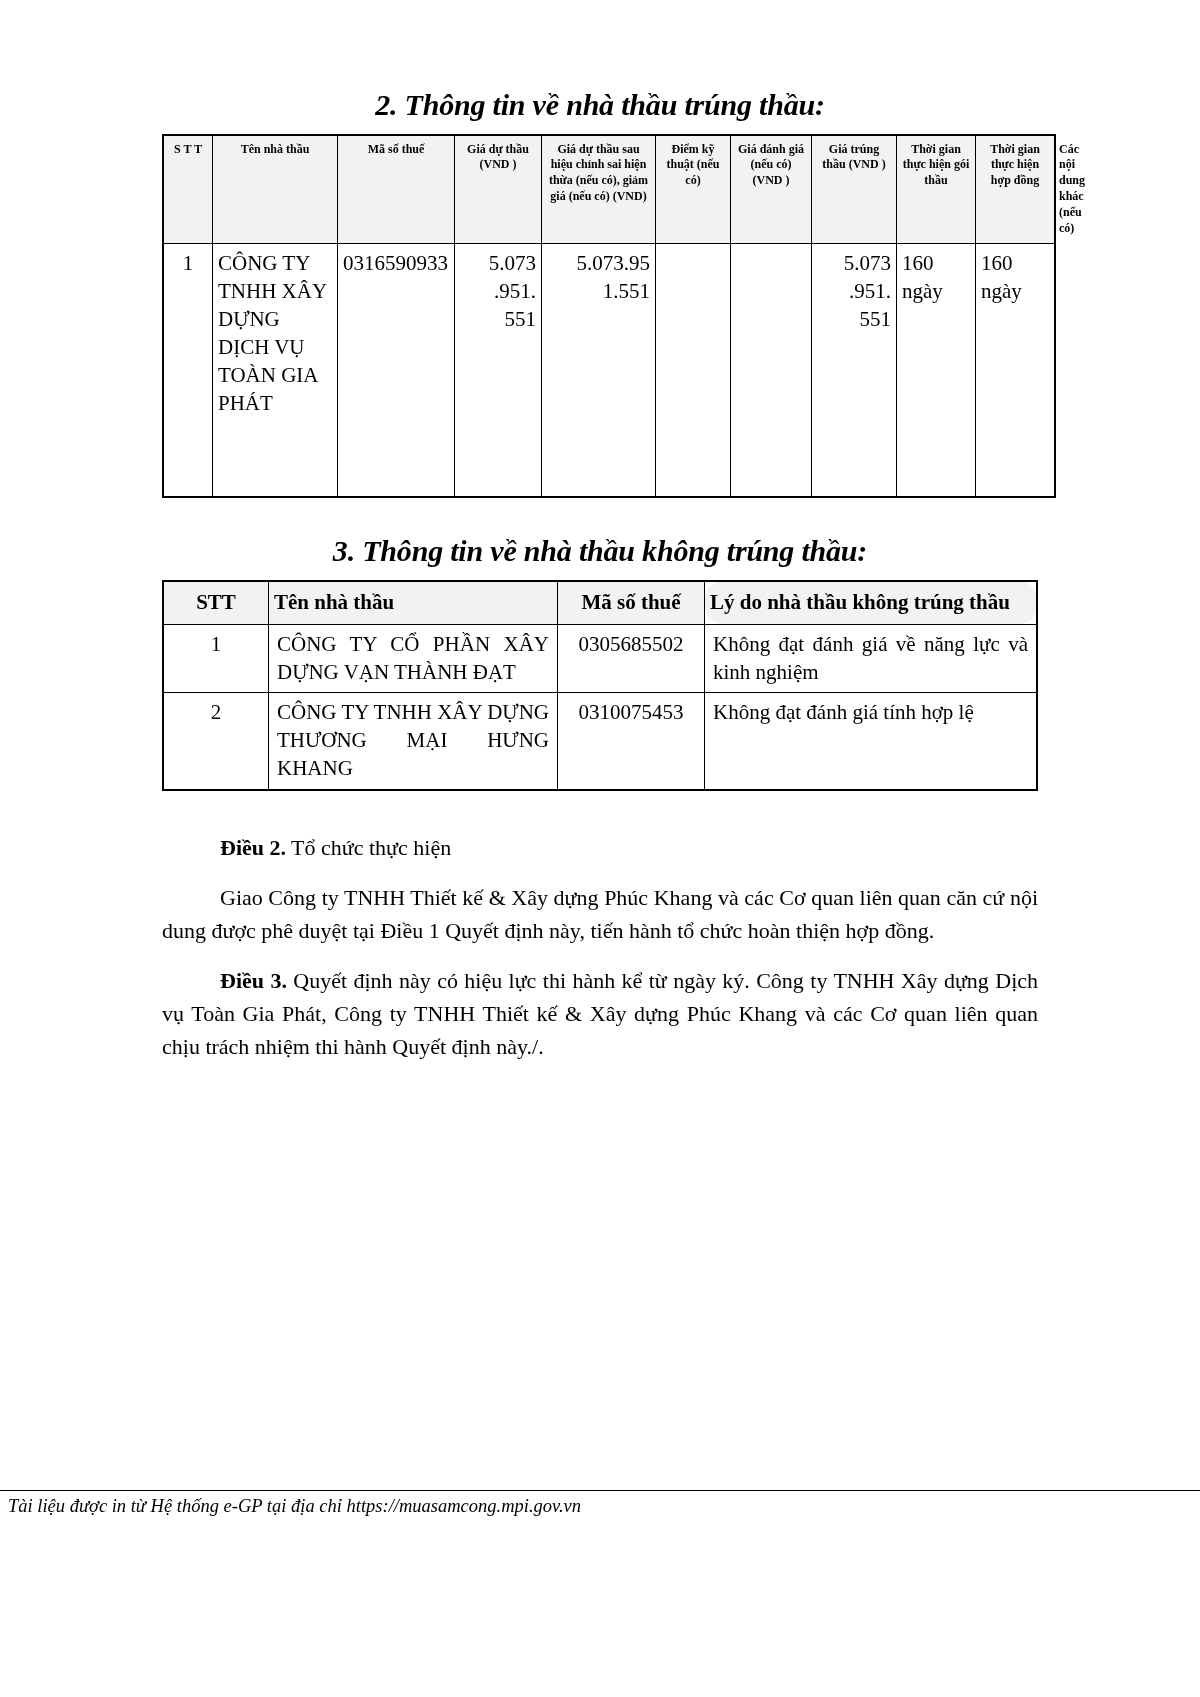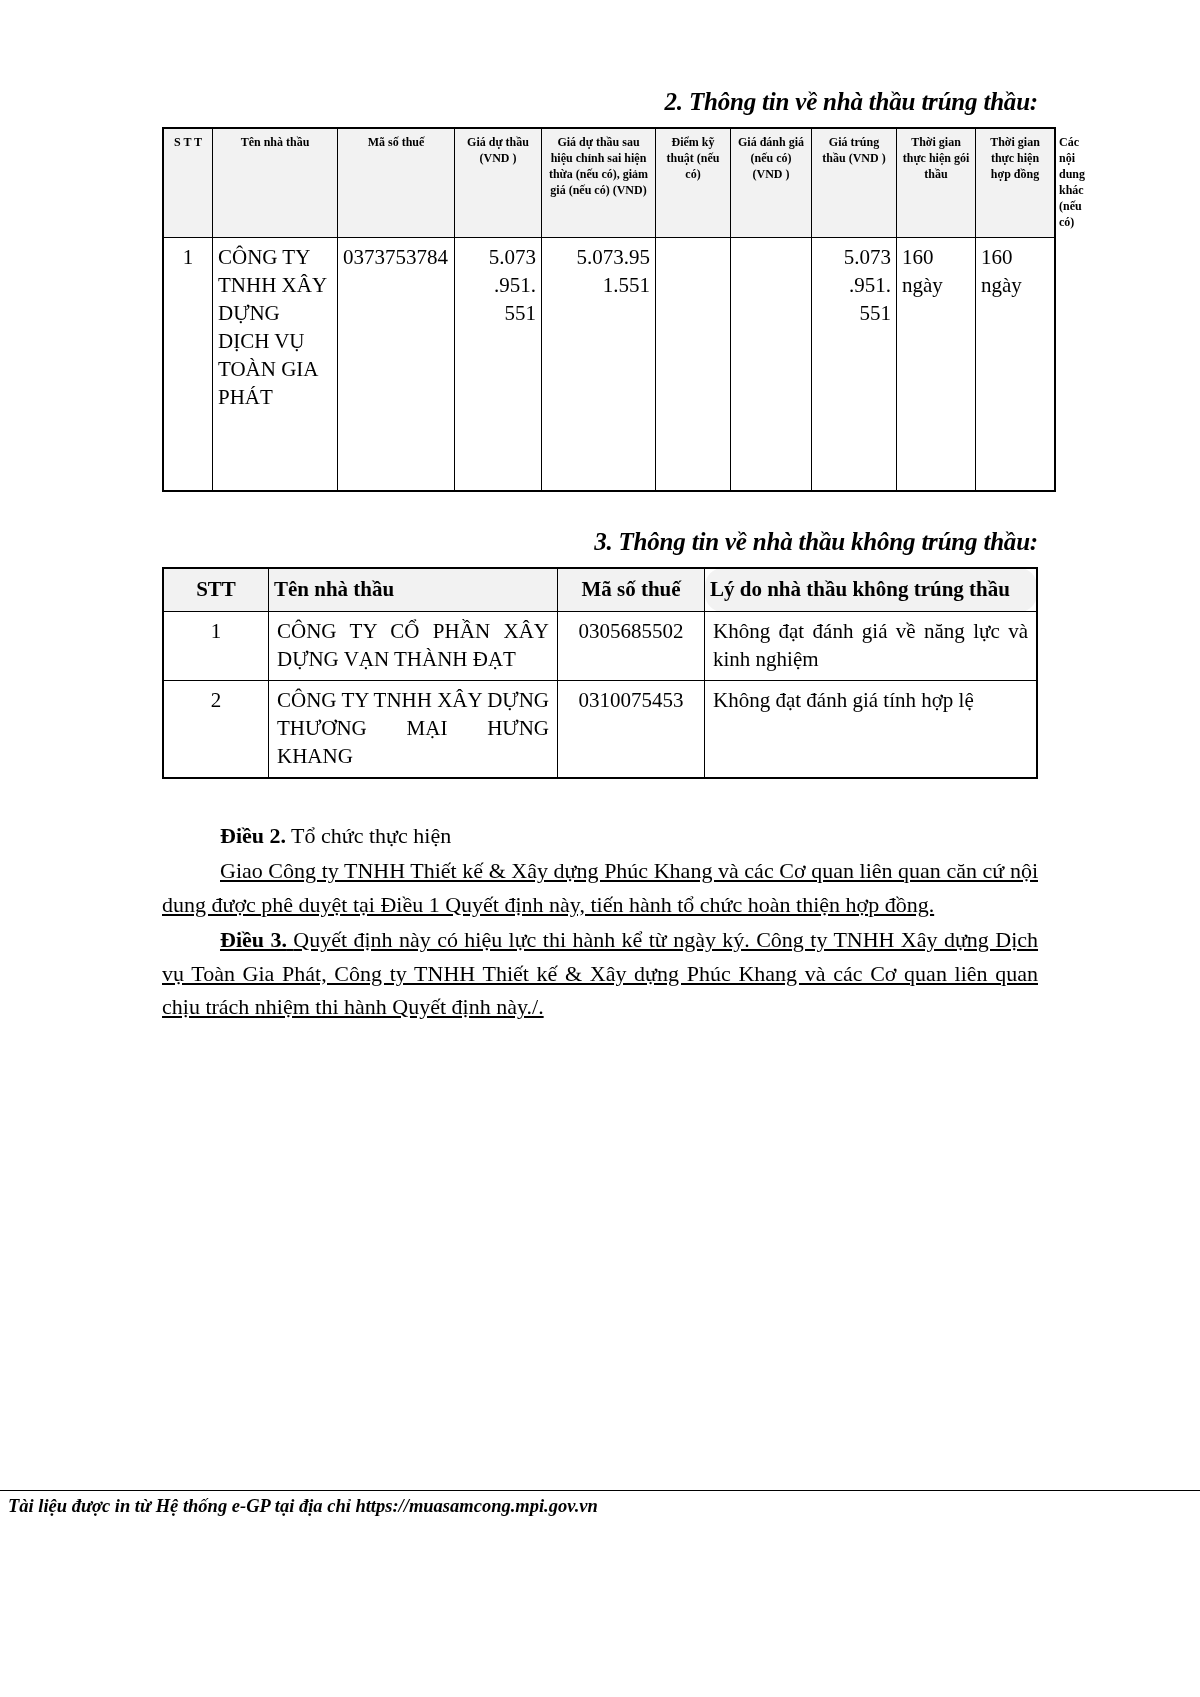--- a/index.html
+++ b/index.html
@@ -26,22 +26,22 @@
     position: absolute;
     left: 162px;
     top: 86px;
     width: 876px;
   }
 
   
   .section-heading {
     font-weight: bold;
     font-style: italic;
-    font-size: 25px;
-    text-align: right;
+    font-size: 30px;
+    text-align: center;
     line-height: 1.25;
     margin: 0 0 10px 0;
     letter-spacing: -0.2px;
   }
   .heading-3-wrap { margin-top: 34px; }
 
   
   table {
     border-collapse: collapse;
     width: 100%;
@@ -101,40 +101,40 @@
   
   .body-block { margin-top: 40px; }
   p.doc-p {
     margin: 0;
     font-size: 22px;
     line-height: 1.52;
     text-align: justify;
     text-indent: 58px;
     text-align-last: left;
   }
-  p.doc-p + p.doc-p { margin-top: 2px; text-decoration: underline; }
+  p.doc-p + p.doc-p { margin-top: 16px; }
   p.doc-p.spaced { margin-top: 12px; }
   .art-label { font-weight: bold; }
 
   
   .footer-rule {
     position: absolute;
     left: 0;
     top: 1490px;
     width: 1200px;
     height: 0;
     border-top: 1.5px solid #000000;
   }
   .footer-text {
     position: absolute;
     left: 8px;
     top: 1496px;
     font-size: 18.5px;
     font-style: italic;
-    font-weight: bold;
+    font-weight: normal;
     white-space: nowrap;
   }
 </style>
 </head>
 <body>
 
 <div class="page">
   <div class="content">
 
     <div class="section-heading">2. Thông tin về nhà thầu trúng thầu:</div>
@@ -152,21 +152,21 @@
           <th class="c-win">Giá trúng thầu (VND )</th>
           <th class="c-time1">Thời gian thực hiện gói thầu</th>
           <th class="c-time2">Thời gian thực hiện hợp đồng</th>
           <th class="c-other">Các nội dung khác (nếu có)</th>
         </tr>
       </thead>
       <tbody>
         <tr>
           <td class="c-stt">1</td>
           <td class="c-name">CÔNG TY TNHH XÂY DỰNG DỊCH VỤ TOÀN GIA PHÁT</td>
-          <td class="c-tax">0373753784</td>
+          <td class="c-tax">0316590933</td>
           <td class="c-bid">5.073 .951. 551</td>
           <td class="c-bidfix">5.073.95 1.551</td>
           <td class="c-tech"></td>
           <td class="c-eval"></td>
           <td class="c-win">5.073 .951. 551</td>
           <td class="c-time1">160 ngày</td>
           <td class="c-time2">160 ngày</td>
           <td class="c-other"></td>
         </tr>
       </tbody>

